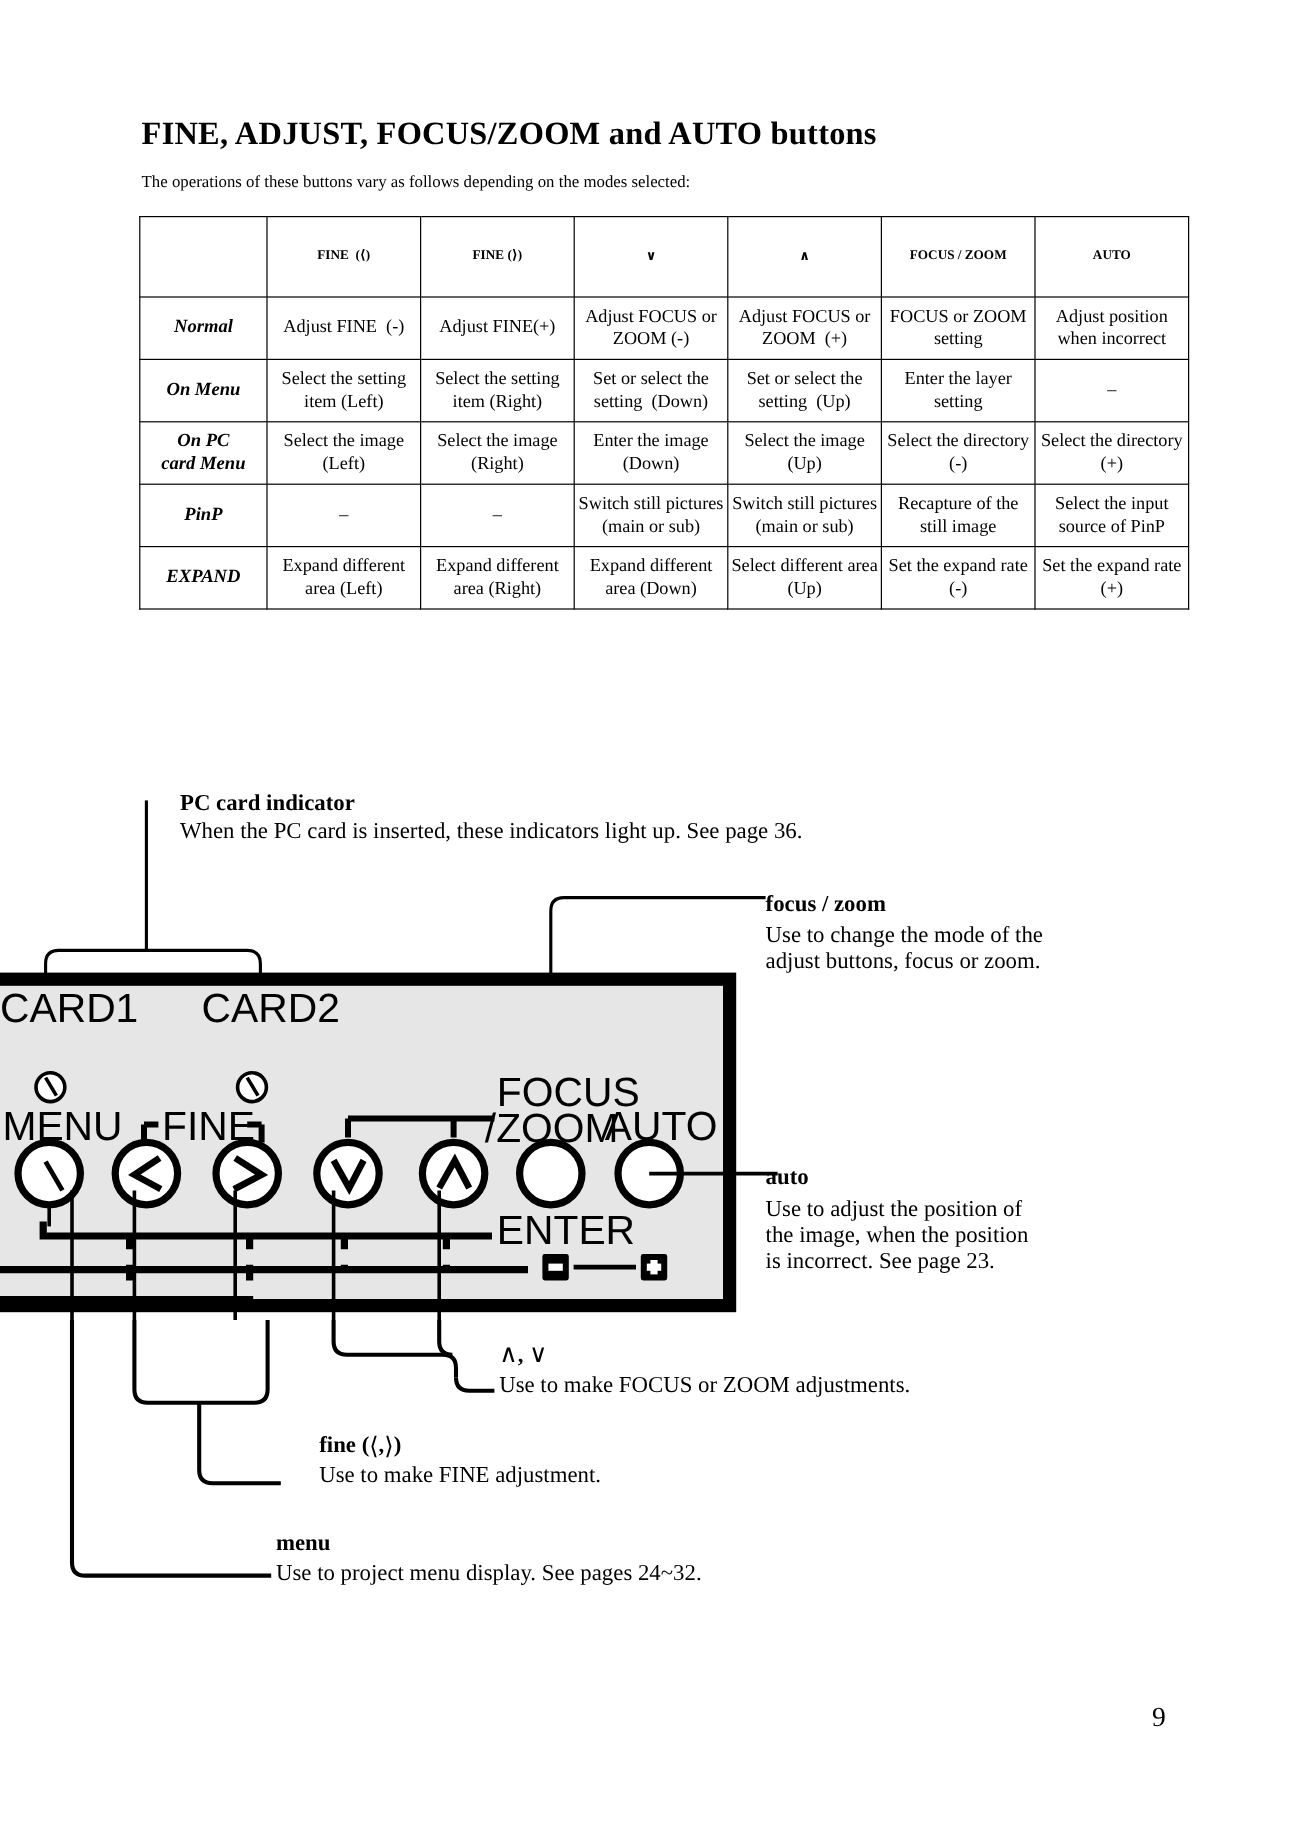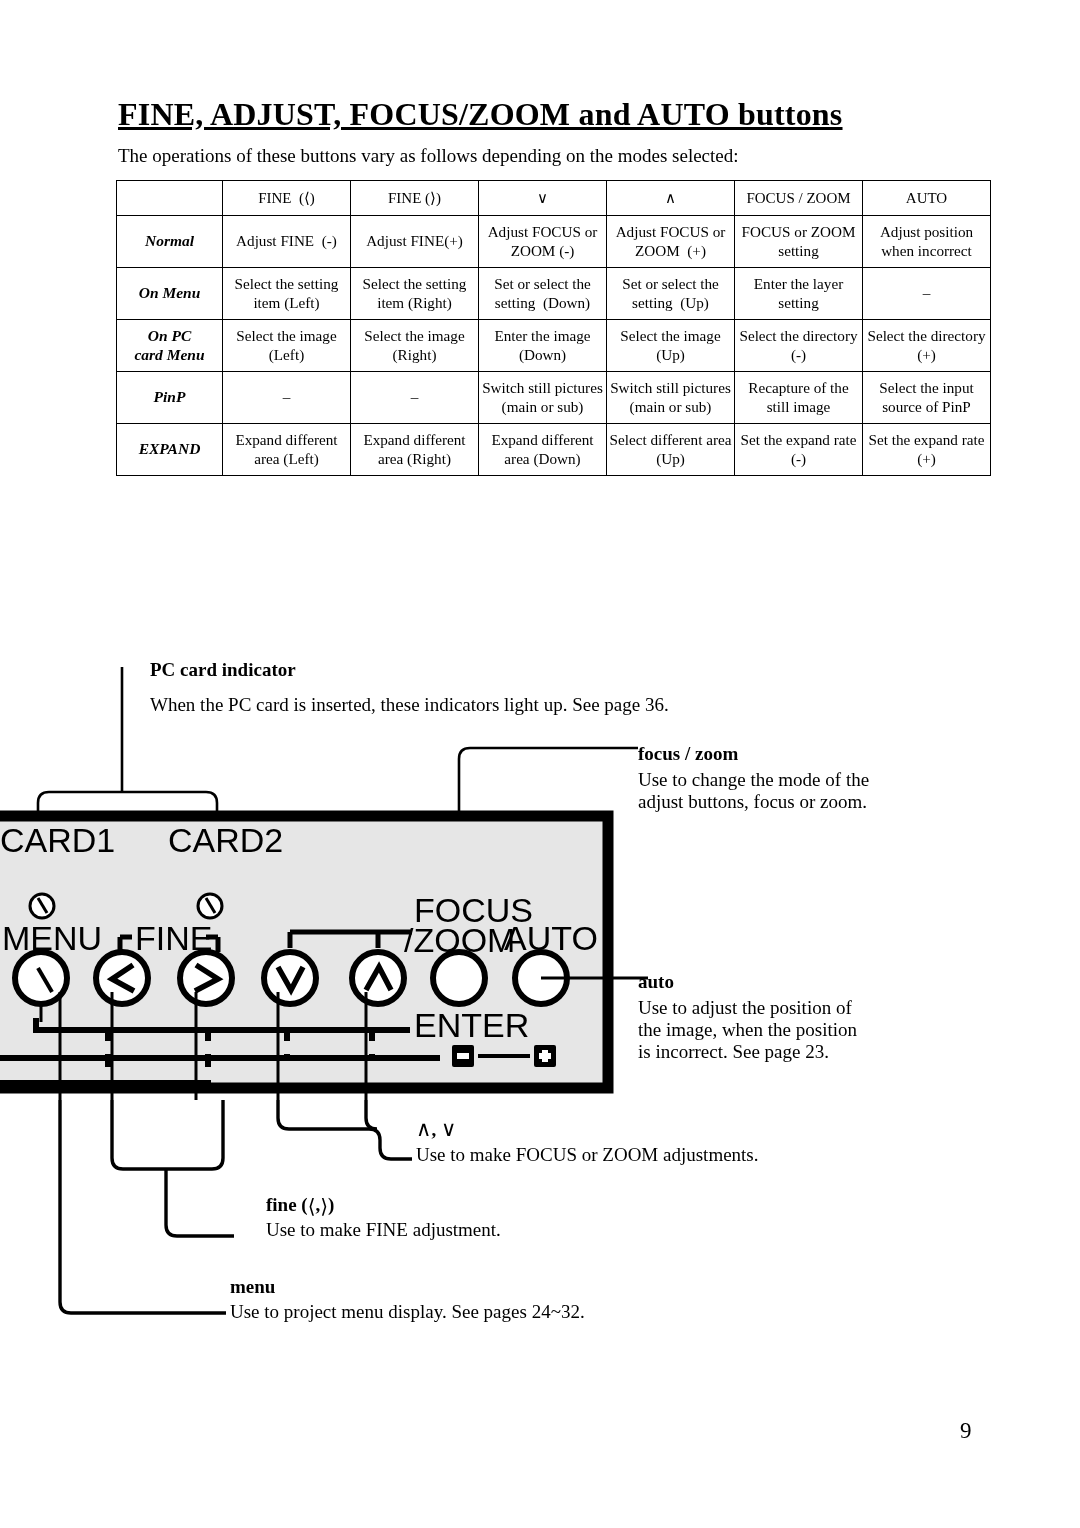--- a/index.html
+++ b/index.html
@@ -14,31 +14,30 @@
     font-family: "Liberation Serif", "DejaVu Serif", serif;
     color: #000000;
     overflow: hidden;
   }
 
   
   .page-title {
     position: absolute;
     left: 118px;
     top: 96px;
-    font-size: 32px;
+    font-size: 27px;
     font-weight: bold;
     letter-spacing: 0.2px;
     white-space: nowrap;
-    text-decoration: underline;
   }
   .intro-text {
     position: absolute;
     left: 118px;
     top: 145px;
-    font-size: 19px;
+    font-size: 14px;
     white-space: nowrap;
   }
 
   
   .ops-table-wrap {
     position: absolute;
     left: 116px;
     top: 180px;
     width: 874px;
   }
@@ -50,24 +49,24 @@
   table.ops td, table.ops th {
     border: 1.4px solid #000;
     text-align: center;
     vertical-align: middle;
     font-size: 15.2px;
     line-height: 1.22;
     padding: 5px 2px;
     font-weight: normal;
   }
   table.ops thead th {
-    font-weight: normal;
-    font-size: 15px;
+    font-weight: bold;
+    font-size: 11px;
     height: 28px;
-    padding: 3px 2px;
+    padding: 19px 2px;
   }
   table.ops tbody th.rowhdr {
     font-weight: bold;
     font-size: 15.5px;
     font-style: italic;
   }
   table.ops tbody tr { height: 52px; }
   .col-mode   { width: 106px; }
   .col-std    { width: 128px; }
   .col-fz     { width: 128px; }
@@ -92,21 +91,21 @@
   }
   .callout-body {
     font-size: 19px;
     line-height: 1.17;
   }
   .callout {
     position: absolute;
   }
 
   #co-pccard { left: 150px; top: 658px; }
-  #co-pccard .callout-body { margin-top: 12px; white-space: nowrap; }
+  #co-pccard .callout-body { white-space: nowrap; }
 
   #co-focuszoom { left: 638px; top: 742px; width: 260px; }
   #co-focuszoom .callout-body { margin-top: 3px; font-family: Liberation Serif, serif; }
 
   #co-auto { left: 638px; top: 970px; width: 250px; }
   #co-auto .callout-body { margin-top: 3px; }
 
   #co-updown { left: 416px; top: 1118px; width: 420px; }
   #co-updown .callout-body { margin-top: 2px; white-space: nowrap; }
   #co-updown .callout-title .glyph-chev { font-size: 21px; }

